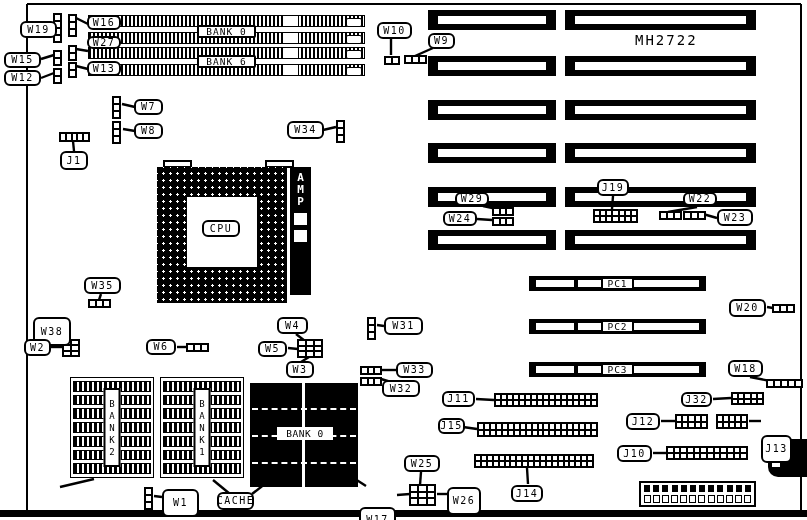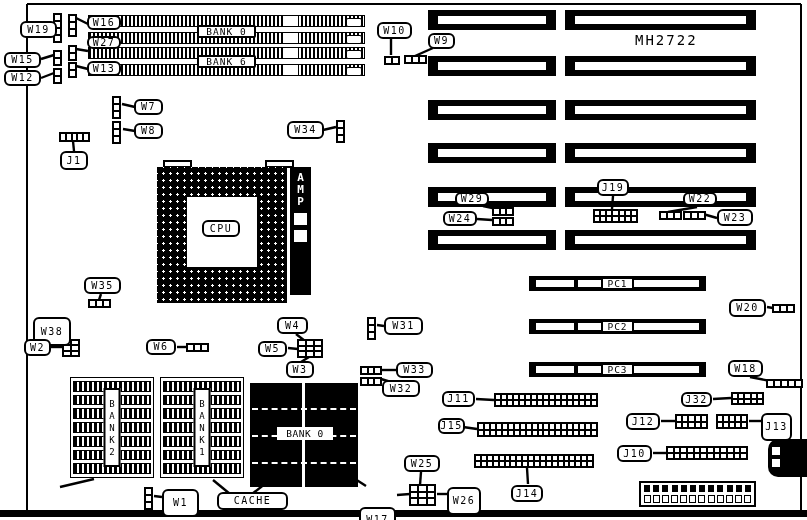--- a/index.html
+++ b/index.html
@@ -177,24 +177,24 @@
     <div class="callout " style="position: absolute; left: 396px; top: 362px; width: 37px; height: 16px;">W33</div>
     <div class="callout " style="position: absolute; left: 382px; top: 380px; width: 38px; height: 17px;">W32</div>
     <div class="callout " style="position: absolute; left: 404px; top: 455px; width: 36px; height: 17px;">W25</div>
     <div class="callout " style="position: absolute; left: 359px; top: 487px; width: 37px; height: 25px; margin-top: 20px;">W17</div>
     <div class="callout " style="position: absolute; left: 447px; top: 487px; width: 34px; height: 28px;">W26</div>
     <div class="callout " style="position: absolute; left: 442px; top: 391px; width: 33px; height: 16px;">J11</div>
     <div class="callout " style="position: absolute; left: 438px; top: 418px; width: 27px; height: 16px;">J15</div>
     <div class="callout " style="position: absolute; left: 511px; top: 485px; width: 32px; height: 17px;">J14</div>
     <div class="callout " style="position: absolute; left: 681px; top: 392px; width: 31px; height: 15px;">J32</div>
     <div class="callout " style="position: absolute; left: 626px; top: 413px; width: 34px; height: 17px;">J12</div>
-    <div class="callout " style="position: absolute; left: 761px; top: 413px; width: 31px; height: 28px;">J13</div>
+    <div class="callout " style="position: absolute; left: 761px; top: 435px; width: 31px; height: 28px;">J13</div>
     <div class="callout " style="position: absolute; left: 617px; top: 445px; width: 35px; height: 17px;">J10</div>
     <div class="callout " style="position: absolute; left: 162px; top: 489px; width: 37px; height: 28px;">W1</div>
-    <div class="callout " style="position: absolute; left: 217px; top: 492px; width: 71px; height: 18px;">CACHE</div>
+    <div class="callout " style="position: absolute; left: 217px; top: 492px; width: 37px; height: 18px;">CACHE</div>
     <div class="callout " style="position: absolute; left: 202px; top: 220px; width: 38px; height: 17px;">CPU</div>
     <div class="callout square" style="position: absolute; left: 197px; top: 25px; width: 59px; height: 13px;">BANK 0</div>
     <div class="callout square" style="position: absolute; left: 197px; top: 55px; width: 59px; height: 13px;">BANK 6</div>
     <div class="callout plain" style="position: absolute; left: 277px; top: 427px; width: 56px; height: 13px;">BANK 0</div>
     <div class="header" style="position: absolute; left: 59px; top: 132px; width: 31px; height: 10px; grid-template-columns: repeat(5, 1fr);">
       <div class="pin"></div>
       <div class="pin"></div>
       <div class="pin"></div>
       <div class="pin"></div>
       <div class="pin"></div>

